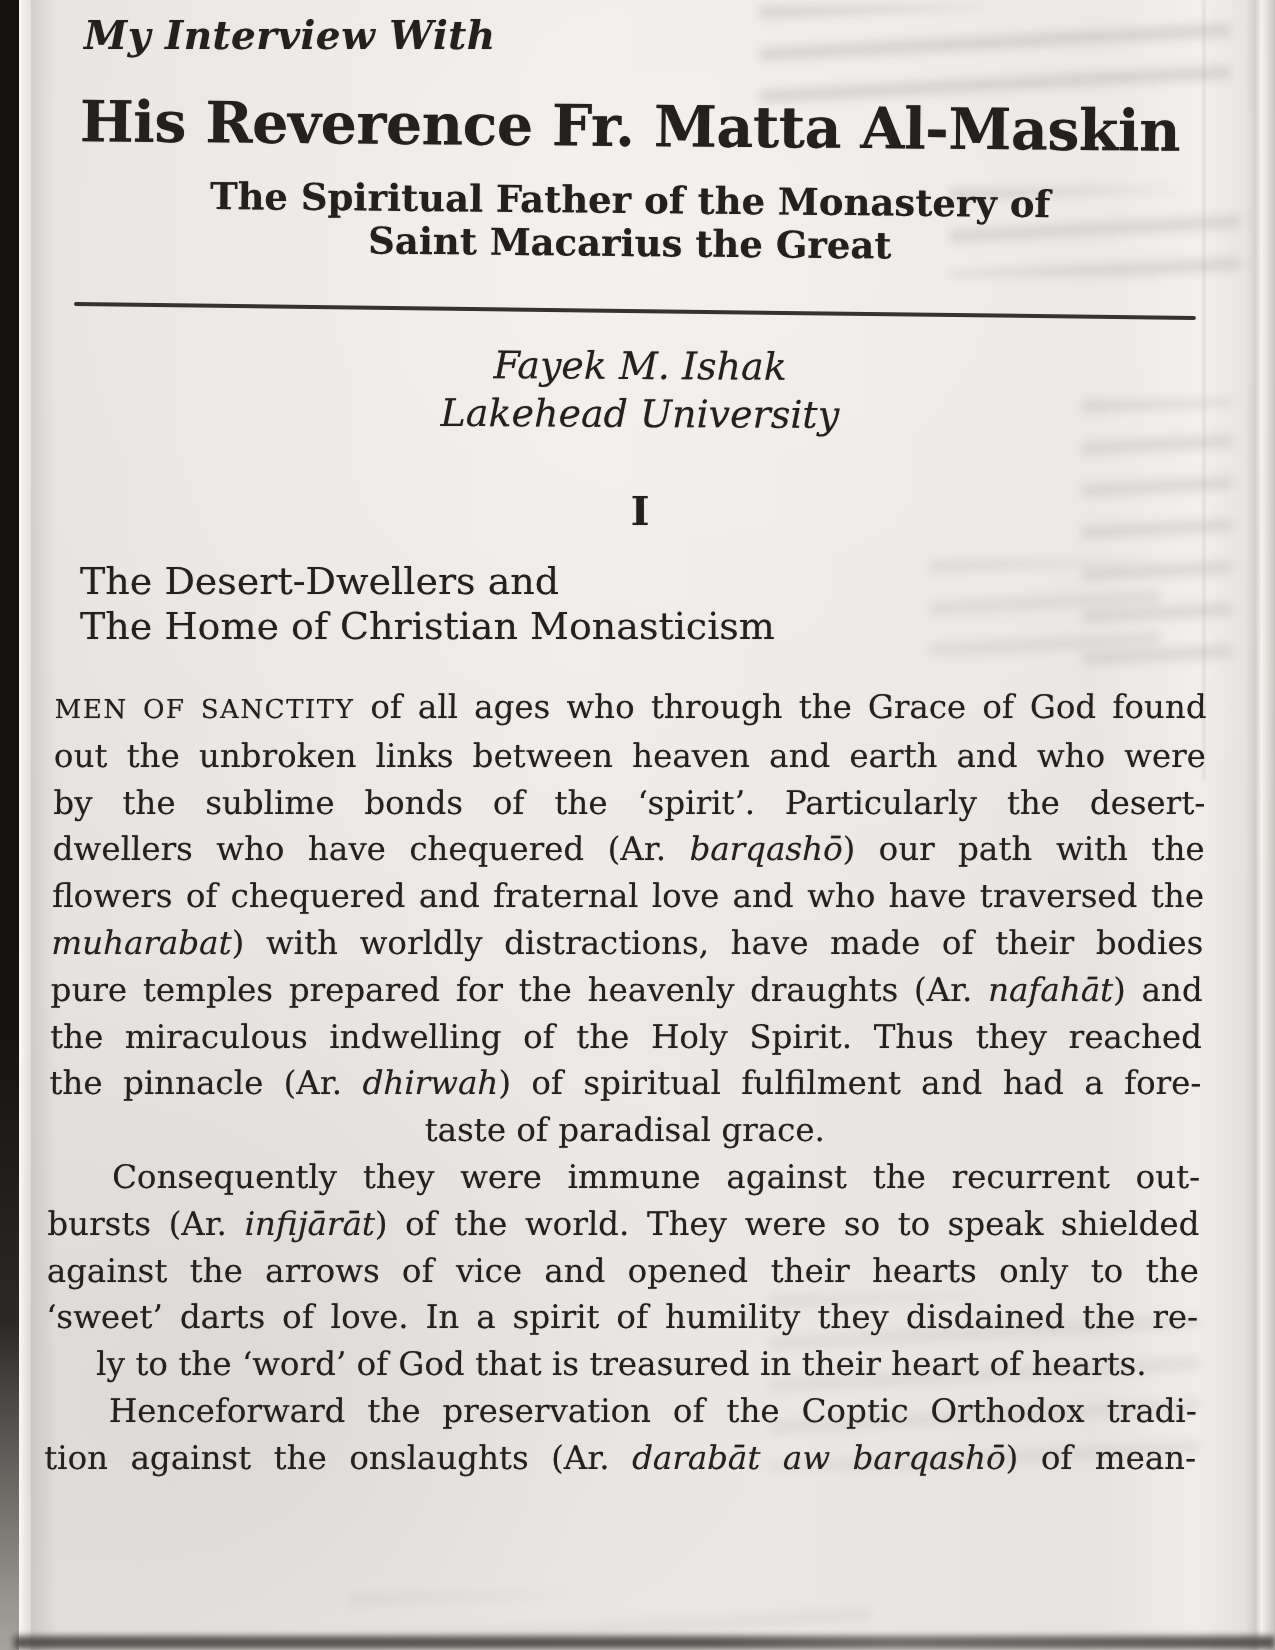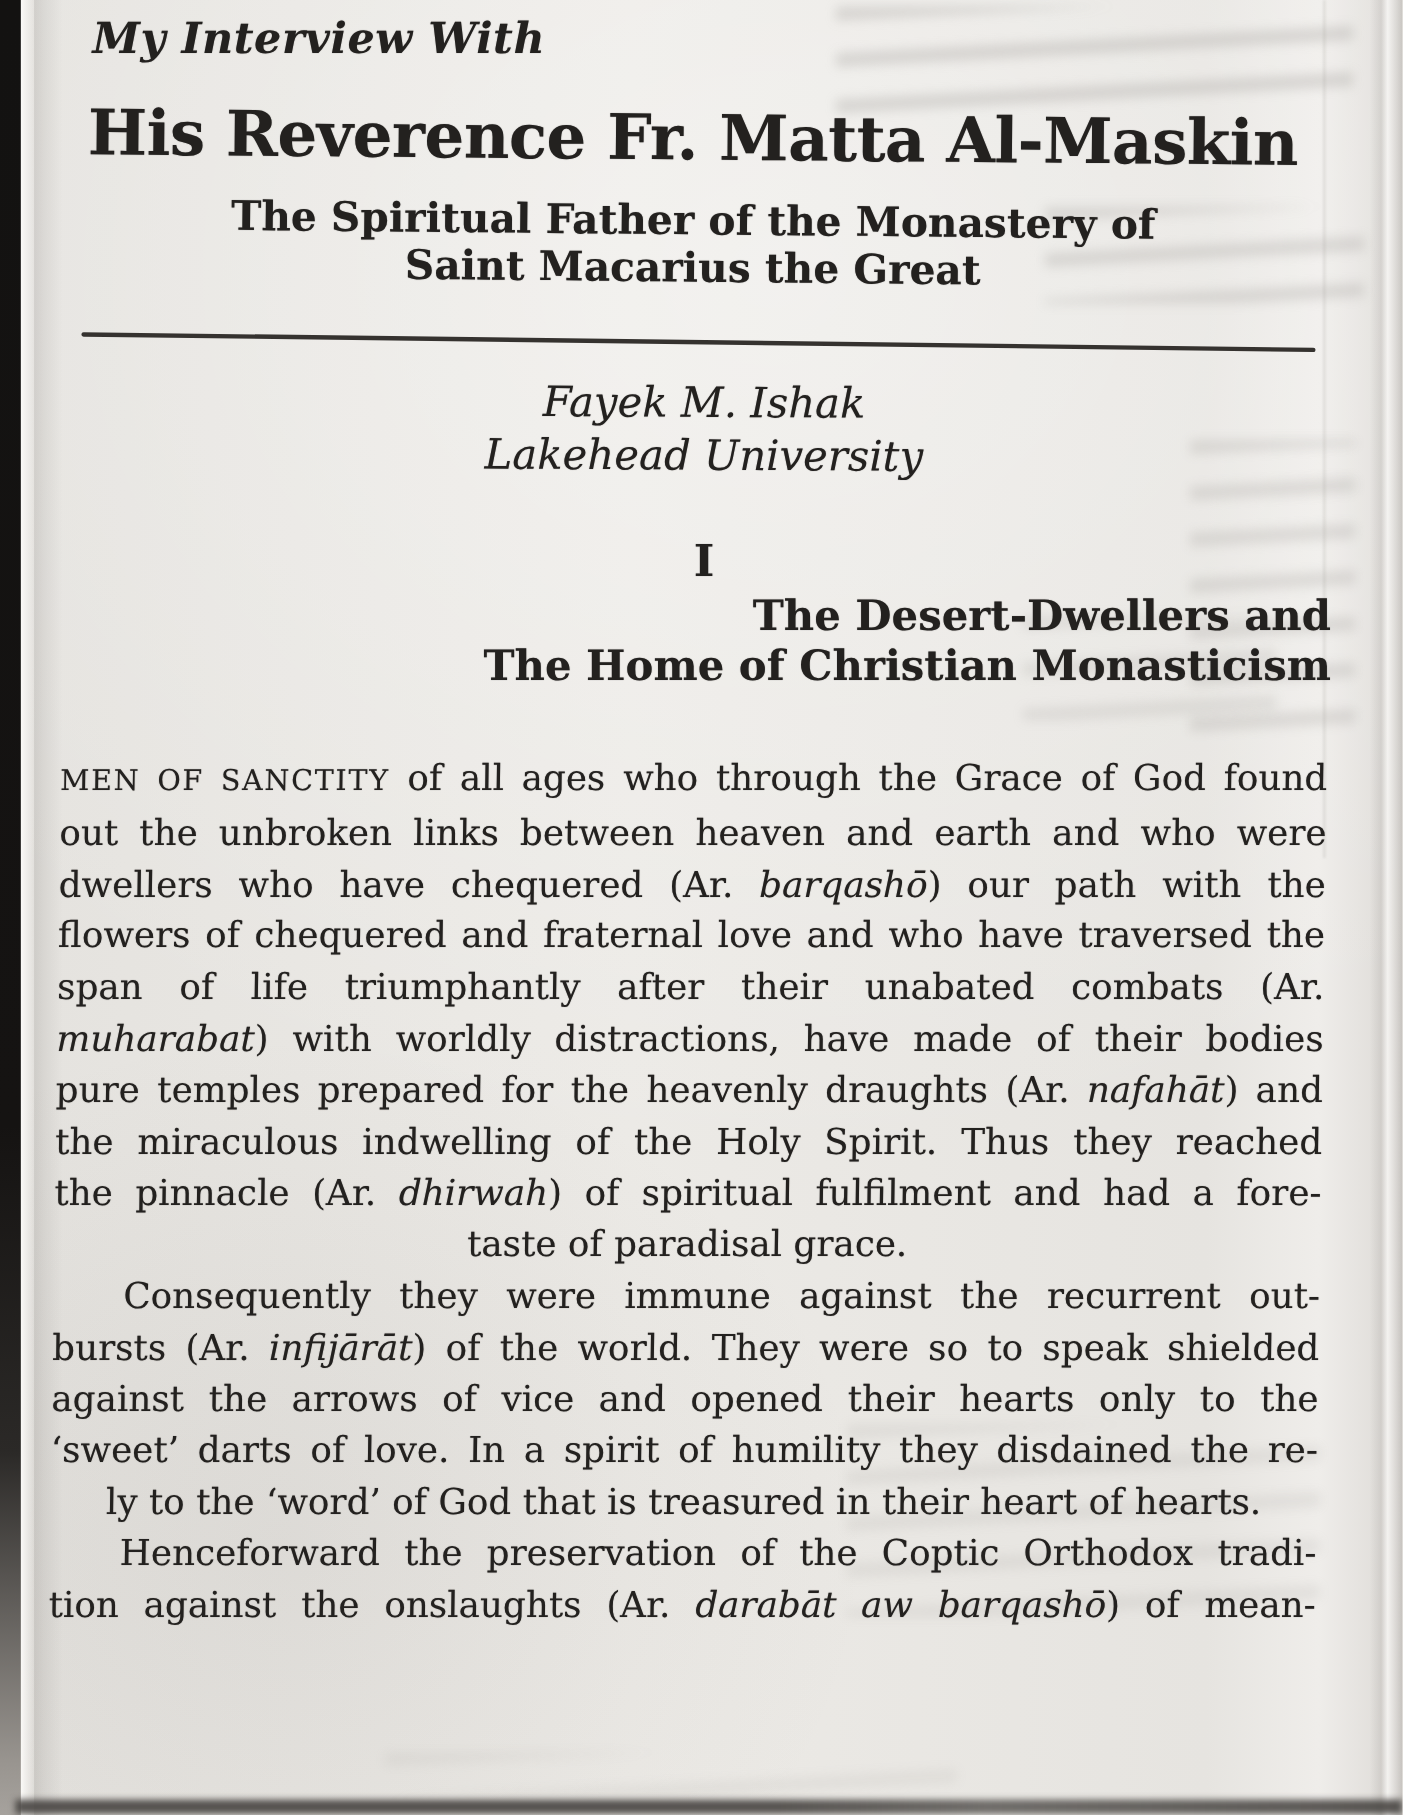--- a/index.html
+++ b/index.html
@@ -63,22 +63,22 @@
   .byline {
     position: absolute; left: 80px; top: 342px; width: 1120px;
     text-align: center; font-style: italic; font-size: 38px; line-height: 48px;
     transform: rotate(.3deg);
   }
   .numeral {
     position: absolute; left: 80px; top: 487px; width: 1120px;
     text-align: center; font-size: 40px; font-weight: 600;
   }
   .heading {
-    position: absolute; left: 80px; top: 537px; width: 1130px;
-    text-align: right; font-size: 38px; font-weight: 700; line-height: 45px;
+    position: absolute; left: 80px; top: 559px; width: 1130px;
+    text-align: left; font-size: 38px; font-weight: 400; line-height: 45px;
   }
 
   .body-text {
     position: absolute; left: 55px; top: 684px; width: 1152px;
     font-size: 32.5px; line-height: 46.8px;
     transform: skewX(-.8deg); transform-origin: 0 0;
   }
   .bline { text-align: center; }
   .bline.just { text-align: justify; text-align-last: justify; }
   .bline.ind { text-indent: 64px; }
@@ -140,23 +140,23 @@
   <div class="numeral txt">I</div>
 
   <div class="heading txt">
     <div>The Desert-Dwellers and</div>
     <div>The Home of Christian Monasticism</div>
   </div>
 
   <div class="body-text txt">
       <div class="bline just"><span class="sc">MEN OF SANCTITY</span><span> of all ages who through the Grace of God found</span></div>
       <div class="bline just"><span>out the unbroken links between heaven and earth and who were</span></div>
+      <div class="bline just"><span>by the sublime bonds of the ‘spirit’. Particularly the desert-</span></div>
       <div class="bline just"><span>dwellers who have chequered (Ar. </span><span class="i">barqashō</span><span>) our path with the</span></div>
       <div class="bline just"><span>flowers of chequered and fraternal love and who have traversed the</span></div>
-      <div class="bline just"><span>span of life triumphantly after their unabated combats (Ar.</span></div>
       <div class="bline just"><span class="i">muharabat</span><span>) with worldly distractions, have made of their bodies</span></div>
       <div class="bline just"><span>pure temples prepared for the heavenly draughts (Ar. </span><span class="i">nafahāt</span><span>) and</span></div>
       <div class="bline just"><span>the miraculous indwelling of the Holy Spirit. Thus they reached</span></div>
       <div class="bline just"><span>the pinnacle (Ar. </span><span class="i">dhirwah</span><span>) of spiritual fulfilment and had a fore-</span></div>
       <div class="bline"><span>taste of paradisal grace.</span></div>
       <div class="bline just ind"><span>Consequently they were immune against the recurrent out-</span></div>
       <div class="bline just"><span>bursts (Ar. </span><span class="i">infijārāt</span><span>) of the world. They were so to speak shielded</span></div>
       <div class="bline just"><span>against the arrows of vice and opened their hearts only to the</span></div>
       <div class="bline just"><span>‘sweet’ darts of love. In a spirit of humility they disdained the re-</span></div>
       <div class="bline"><span>ly to the ‘word’ of God that is treasured in their heart of hearts.</span></div>

